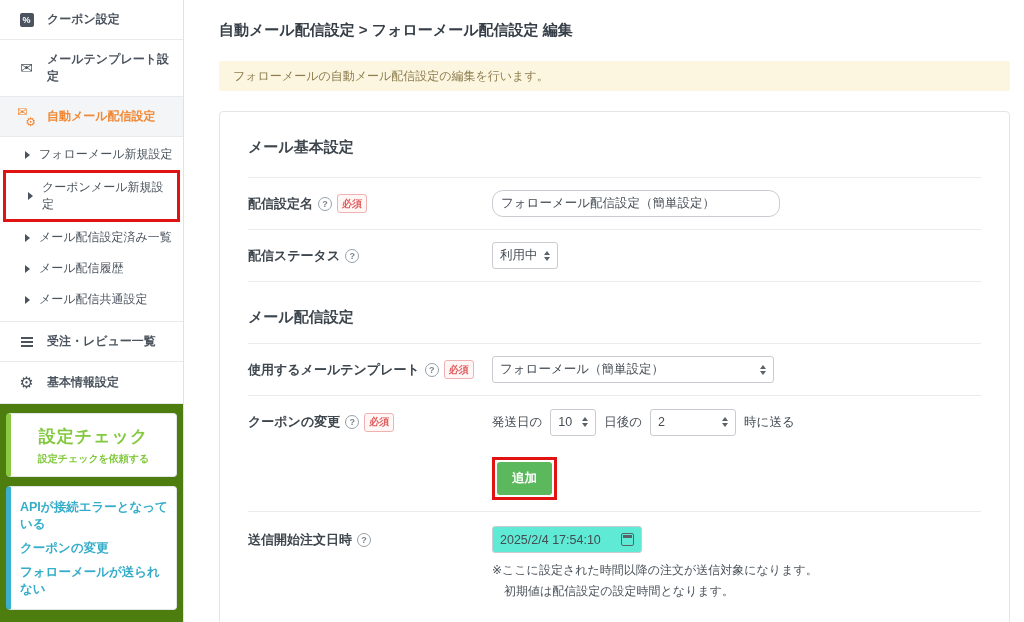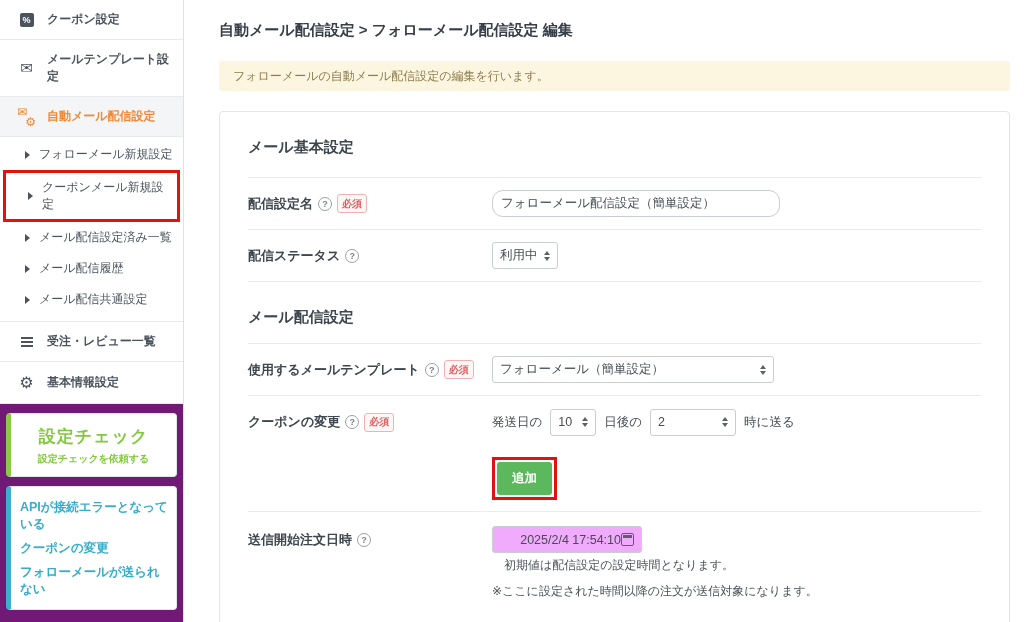--- a/index.html
+++ b/index.html
@@ -5,21 +5,21 @@
   * { margin:0; padding:0; box-sizing:border-box; }
   html,body { width:1024px; height:622px; overflow:hidden; }
   body {
     font-family:"Liberation Sans","DejaVu Sans",sans-serif;
     background:#fff; color:#3e464e; display:flex;
   }
 
   
   .sidebar {
     width:184px; height:622px; flex-shrink:0;
-    background:#701a75; border-right:1px solid #dde2e6;
+    background:#4d7c0f; border-right:1px solid #dde2e6;
     overflow:hidden;
   }
   .nav { background:#fff; }
   .nav-item {
     display:flex; align-items:center; gap:12px;
     padding:11px 6px 11px 18px;
     border-bottom:1px solid #e8ebed;
     font-size:12px; font-weight:700; color:#4b545e; cursor:pointer;
   }
   .nav-item.active { background:#f3f5f6; color:#f08836; }
@@ -108,23 +108,23 @@
   .inline-ctl { display:flex; align-items:center; gap:8px; font-size:12.5px; color:#454c53; }
 
   .add-row { padding:9px 0 11px; }
   .add-indent { margin-left:244px; }
   .red-wrap { display:inline-block; border:3px solid #e01212; padding:2px; }
   .add-btn { background:#5cb85c; color:#fff; border:none; border-radius:3px;
     font-size:12.5px; font-weight:700; padding:8px 15px; cursor:pointer; font-family:inherit; }
 
   .start-row { padding:14px 0 26px; border-bottom:none; align-items:flex-start; }
   .start-row .flabel { margin-top:5px; }
-  .date-wrap { display:flex; align-items:center; justify-content:flex-end;
+  .date-wrap { display:flex; align-items:center; justify-content:space-between;
     width:150px; height:27px; border:1px solid #c9cdd1; border-radius:3px;
-    padding:0 7px; background:#f0abfc; }
+    padding:0 7px; background:#5eead4; }
   .date-text { font-size:12.5px; color:#454c53; }
   .cal-icon { width:13px; height:13px; border:1px solid #5a6167; border-radius:2px;
     position:relative; cursor:pointer; flex-shrink:0; }
   .cal-icon::before { content:""; position:absolute; left:1px; right:1px; top:1px;
     height:3px; background:#5a6167; }
   .note { font-size:12px; color:#4a525a; margin-top:9px; }
   .note2 { margin-left:12px; margin-top:4px; }
 </style>
 </head>
 <body>
@@ -292,20 +292,20 @@
     <div class="row field-row start-row">
       <div class="flabel">
         <span>送信開始注文日時</span>
         <span class="help-icon">?</span>
       </div>
       <div>
         <div class="date-wrap">
           <span class="date-text">2025/2/4 17:54:10</span>
           <span class="cal-icon"></span>
         </div>
+        <div class="note">※ここに設定された時間以降の注文が送信対象になります。</div>
         <div class="note note2">初期値は配信設定の設定時間となります。</div>
-        <div class="note">※ここに設定された時間以降の注文が送信対象になります。</div>
       </div>
     </div>
 
   </div>
 
 </main>
 
 </body></html>

